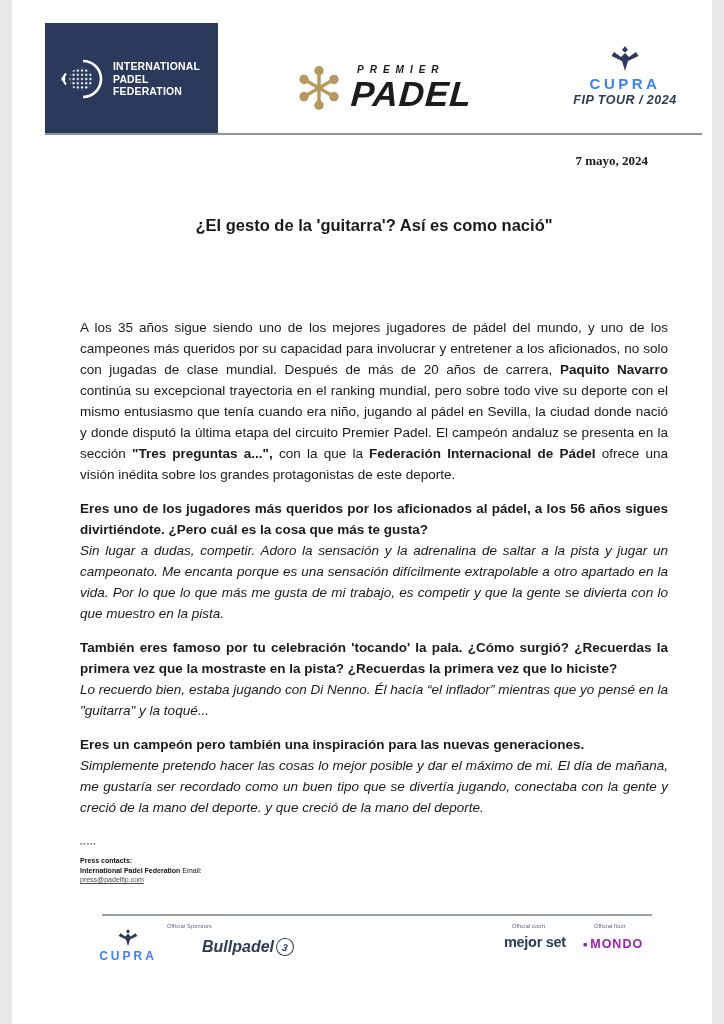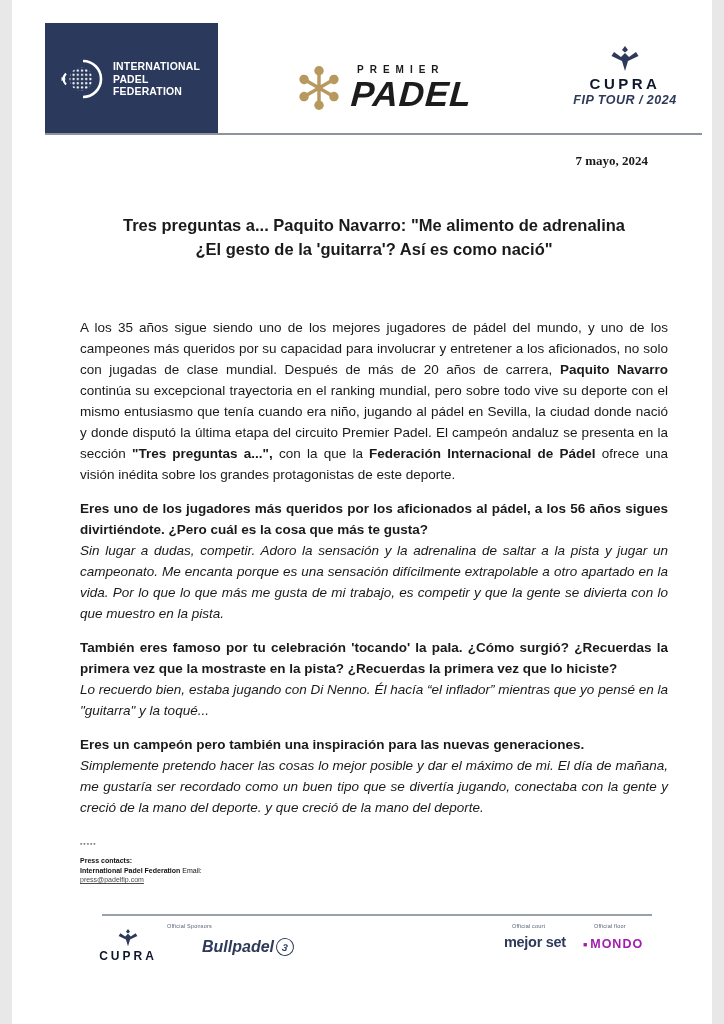--- a/index.html
+++ b/index.html
@@ -14,24 +14,24 @@
   }
   
   .ipf-box{
     position:absolute;left:33px;top:23px;width:173px;height:112px;
     background:#2B3A5C;display:flex;align-items:center;justify-content:center;gap:8px;
   }
   .ipf-text{color:#fff;font-weight:700;font-size:11px;line-height:12.5px;letter-spacing:.2px;transform:scaleX(.95);transform-origin:left center;}
   .header-rule{position:absolute;left:33px;top:133px;width:657px;height:2px;background:#8d939c;}
   .premier-logo{position:absolute;left:283px;top:60px;display:flex;align-items:flex-start;gap:8px;}
   .premier-words{display:flex;flex-direction:column;align-items:flex-start;padding-top:4px;}
-  .premier-top{font-size:10px;font-weight:700;letter-spacing:6px;color:#1c1c1c;margin-left:6px;}
+  .premier-top{font-size:10px;font-weight:700;letter-spacing:6px;color:#1c1c1c;margin-left:6px;font-style:italic;}
   .premier-bottom{font-size:35px;font-weight:700;font-style:italic;letter-spacing:1px;color:#1c1c1c;transform:skewX(-4deg);line-height:38px;}
   .cupra-header{position:absolute;left:560px;top:46px;width:106px;display:flex;flex-direction:column;align-items:center;}
-  .cupra-word{font-weight:700;font-size:15px;letter-spacing:3.5px;color:#0f172a;margin-top:3px;}
+  .cupra-word{font-weight:700;font-size:15px;letter-spacing:3.5px;color:#3b82f6;margin-top:3px;}
   .cupra-sub{font-weight:700;font-style:italic;font-size:12.5px;letter-spacing:.5px;color:#2E3A59;margin-top:1px;white-space:nowrap;}
   
   .date{position:absolute;right:64px;top:153px;font-family:"Liberation Serif", serif;font-weight:700;font-size:13px;}
   .title{position:absolute;left:40px;top:213px;width:644px;text-align:center;font-weight:700;font-size:16.5px;line-height:24px;}
   
   .body-copy{position:absolute;left:68px;top:283px;width:588px;font-size:13.5px;line-height:21px;text-align:justify;margin-top:34px;}
   .para{margin:0 0 13px 0;}
   .question{font-weight:700;margin:0;}
   .answer{font-style:italic;margin:0 0 13px 0;}
   .b{font-weight:700;}
@@ -127,21 +127,20 @@
     </span>
     <span class="cupra-word">CUPRA</span>
     <span class="cupra-sub">FIP TOUR / 2024</span>
   </div>
 
   <div class="header-rule"></div>
 
   <div class="date">7 mayo, 2024</div>
 
   <div class="title">
-    <div>Tres preguntas a... Paquito Navarro: "Me alimento de adrenalina</div>
     <div>¿El gesto de la 'guitarra'? Así es como nació"</div>
   </div>
 
   <div class="body-copy">
     <p class="para"><span>A los 35 años sigue siendo uno de los mejores jugadores de pádel del mundo, y uno de los campeones más queridos por su capacidad para involucrar y entretener a los aficionados, no solo con jugadas de clase mundial. Después de más de 20 años de carrera, </span><span class="b">Paquito Navarro</span><span> continúa su excepcional trayectoria en el ranking mundial, pero sobre todo vive su deporte con el mismo entusiasmo que tenía cuando era niño, jugando al pádel en Sevilla, la ciudad donde nació y donde disputó la última etapa del circuito Premier Padel. El campeón andaluz se presenta en la sección </span><span class="b">"Tres preguntas a...",</span><span> con la que la </span><span class="b">Federación Internacional de Pádel</span><span> ofrece una visión inédita sobre los grandes protagonistas de este deporte.</span></p>
 
     <p class="question">Eres uno de los jugadores más queridos por los aficionados al pádel, a los 56 años sigues divirtiéndote. ¿Pero cuál es la cosa que más te gusta?</p>
     <p class="answer">Sin lugar a dudas, competir. Adoro la sensación y la adrenalina de saltar a la pista y jugar un campeonato. Me encanta porque es una sensación difícilmente extrapolable a otro apartado en la vida. Por lo que lo que más me gusta de mi trabajo, es competir y que la gente se divierta con lo que muestro en la pista.</p>
 
     <p class="question">También eres famoso por tu celebración 'tocando' la pala. ¿Cómo surgió? ¿Recuerdas la primera vez que la mostraste en la pista? ¿Recuerdas la primera vez que lo hiciste?</p>

